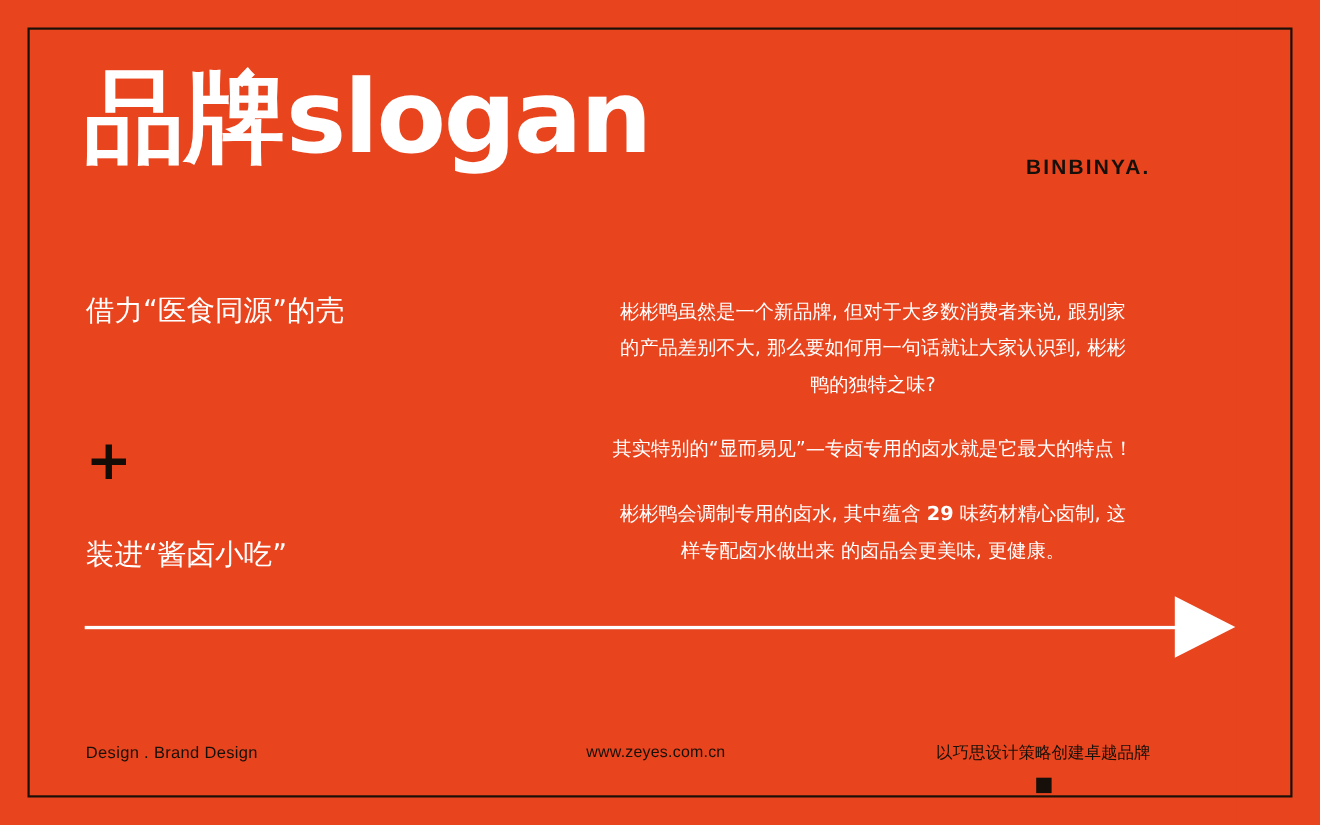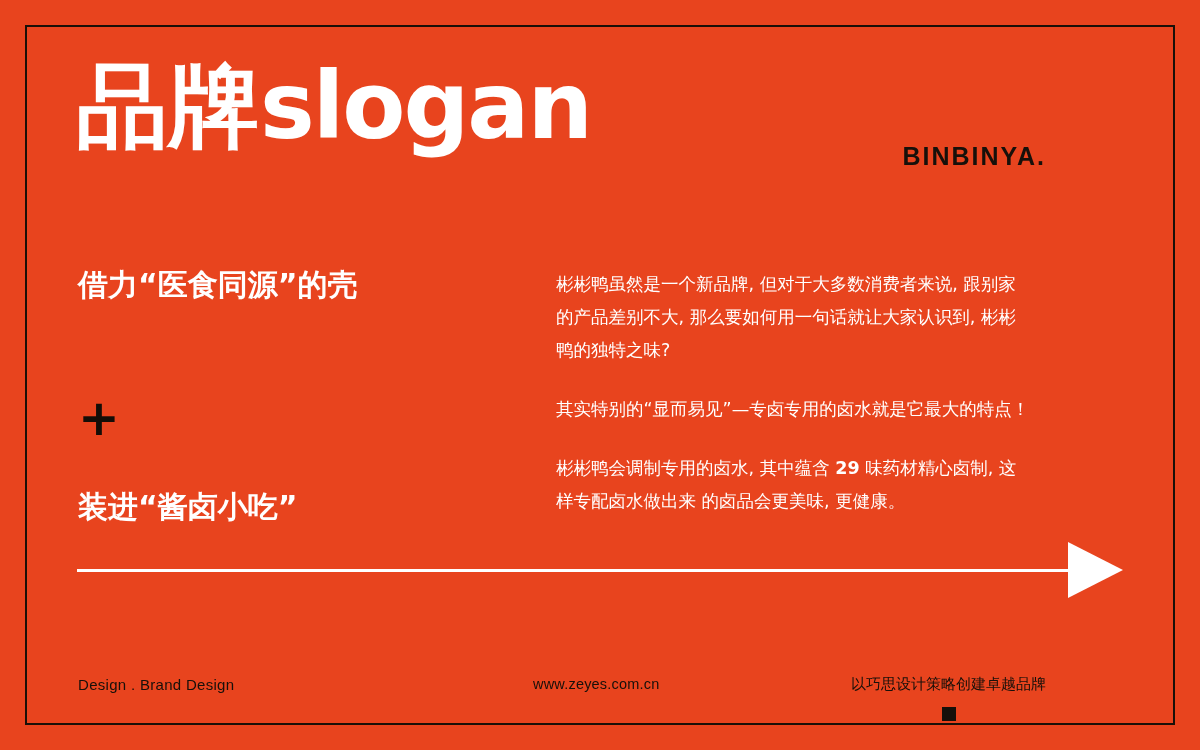--- a/index.html
+++ b/index.html
@@ -55,34 +55,34 @@
     font-family: "DejaVu Sans", "Liberation Sans", sans-serif;
     font-weight: 700;
     letter-spacing: -2px;
   }
 
   .brandmark {
     position: absolute;
     right: 78px;
     top: 142px;
     color: #17100a;
-    font-size: 25px;
+    font-size: 19px;
     font-weight: 700;
     letter-spacing: 2.0px;
     white-space: nowrap;
   }
 
   
   .lead {
     position: absolute;
     left: 78px;
     color: #ffffff;
     font-family: "DejaVu Sans", "Liberation Sans", sans-serif;
-    font-size: 30px;
-    font-weight: 700;
+    font-size: 26px;
+    font-weight: 400;
     letter-spacing: 0px;
     white-space: nowrap;
   }
   .lead-1 { top: 265px; }
   .lead-2 { top: 487px; }
 
   .plus {
     position: absolute;
     left: 78px;
     top: 393px;
@@ -101,21 +101,21 @@
     width: 475px;
   }
   .para {
     color: #ffffff;
     font-family: "DejaVu Sans", "Liberation Sans", sans-serif;
     font-size: 17.5px;
     font-weight: 400;
     line-height: 33px;
     letter-spacing: 0px;
     margin: 0 0 26px 0;
-    text-align: left;
+    text-align: center;
   }
   .para:last-child { margin-bottom: 0; }
   .para b {
     font-weight: 700;
   }
 
   
   .divider {
     position: absolute;
     left: 77px;

